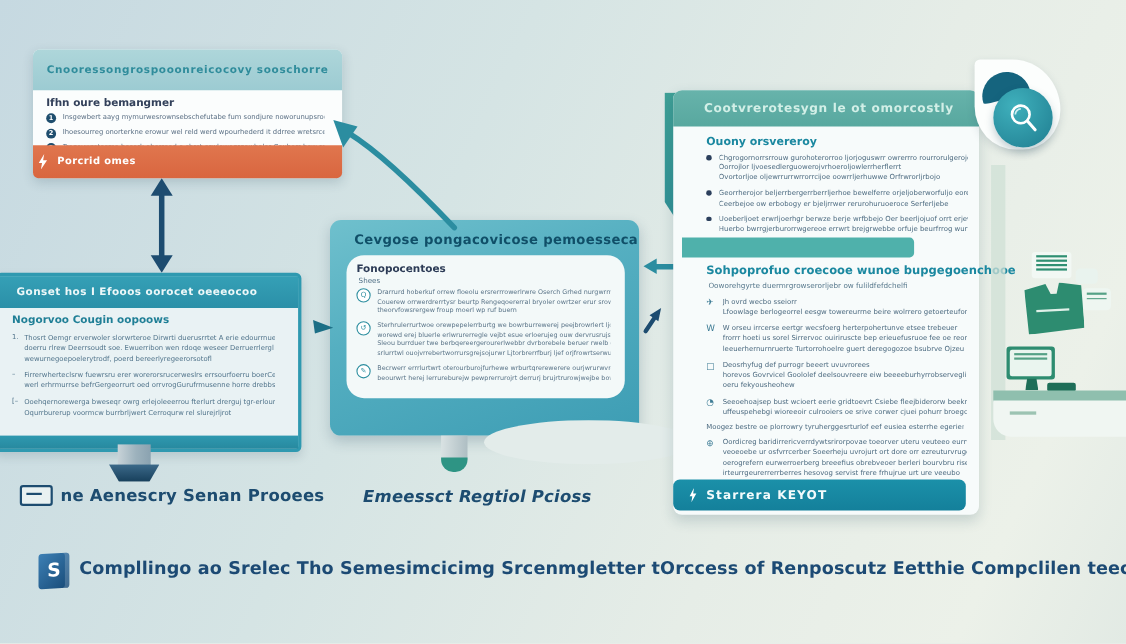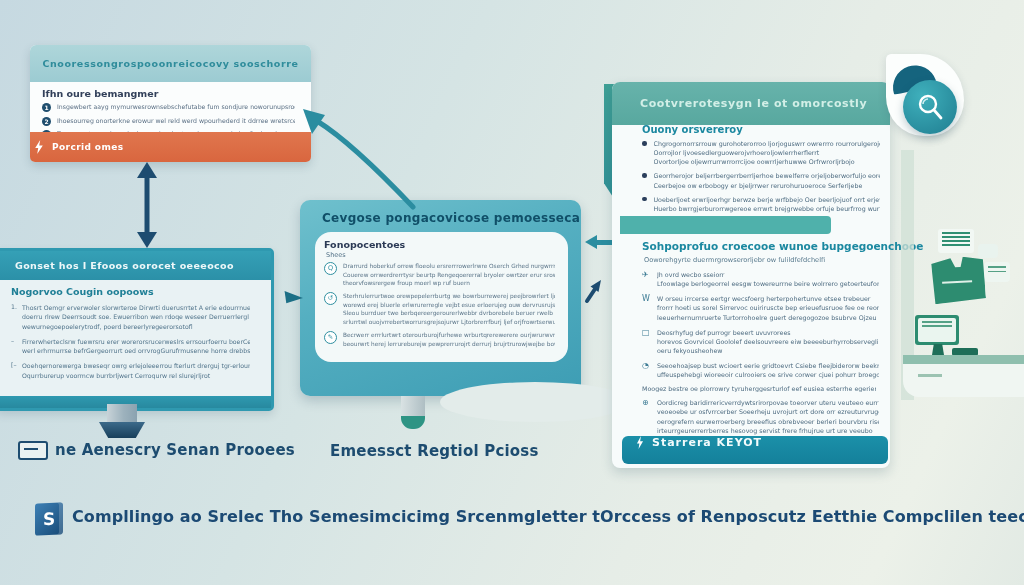--- a/index.html
+++ b/index.html
@@ -55,38 +55,38 @@
     font-size:6.5px;line-height:11px;text-align:center;margin-right:6px;background:#fff;}
   .pc-lines div{font-size:5.8px;color:#5a7488;line-height:1.5;white-space:nowrap;overflow:hidden;max-width:212px;}
   .pc-wave{position:absolute;left:440px;top:382px;width:190px;height:40px;background:#e3ecea;border-radius:50%;}
   .pc-post{left:401px;top:396px;width:24px;height:22px;background:linear-gradient(90deg,#d9e2e3,#aebec3);}
   .pc-postcap{left:401px;top:416px;width:24px;height:13px;background:#2e9484;border-radius:0 0 11px 11px;}
   
   .panelD{left:612px;top:82px;width:278px;height:386px;background:#f7fbfb;border-radius:8px;
     box-shadow:0 5px 12px rgba(30,70,90,.18);}
   .pd-strip{left:604px;top:84px;width:16px;height:124px;background:linear-gradient(180deg,#3fa096,#2f8f96);
     clip-path:polygon(0 0,100% 0,100% 100%,0 80%);}
-  .pd-head{position:absolute;left:0;top:0;width:100%;height:43px;border-radius:8px 8px 0 0;
+  .pd-head{position:absolute;left:0;top:0;width:100%;height:33px;border-radius:8px 8px 0 0;
     background:linear-gradient(180deg,#67b3ab,#58a89f);display:flex;align-items:center;padding-left:28px;box-sizing:border-box;}
   .pd-head span{font-size:11px;font-weight:bold;color:#d2efe7;letter-spacing:.6px;}
   .pd-s1h{position:absolute;left:30px;top:42px;font-size:10px;font-weight:bold;color:#1b88a0;}
   .pd-s1{position:absolute;left:30px;top:57px;width:238px;}
   .pd-b{display:flex;margin-bottom:5px;}
   .sqdot{flex:0 0 auto;width:4.5px;height:4.5px;border-radius:50%;background:#2b3f5c;margin:2px 7px 0 0;}
   .pd-b .tx div{font-size:6.3px;color:#4d6b80;line-height:1.45;white-space:nowrap;overflow:hidden;max-width:226px;}
   .pd-bar{position:absolute;left:8px;top:134px;width:211px;height:18px;background:#4fb1ab;border-radius:0 4px 4px 0;}
   .pd-s2h{position:absolute;left:30px;top:158px;font-size:10.5px;font-weight:bold;color:#1b88a0;white-space:nowrap;}
   .pd-intro{position:absolute;left:32px;top:174px;font-size:6.6px;color:#57788c;white-space:nowrap;}
   .pd-s2{position:absolute;left:30px;top:188px;width:240px;}
   .pd-it{display:flex;margin-bottom:5.5px;}
   .gl{flex:0 0 auto;width:11px;font-size:8px;color:#3e7c95;margin-right:4px;line-height:10px;}
   .pd-it .tx div{font-size:6.3px;color:#4d6b80;line-height:1.48;white-space:nowrap;overflow:hidden;max-width:222px;}
   .pd-plain{font-size:6.3px;color:#4d6b80;margin:1px 0 6px 0;white-space:nowrap;overflow:hidden;max-width:234px;}
-  .pd-foot{position:absolute;left:10px;top:354px;width:266px;height:28px;border-radius:6px;
-    background:linear-gradient(180deg,#1b90a9,#14809b);display:flex;padding-left:14px;box-sizing:border-box;
+  .pd-foot{position:absolute;left:0;top:354px;width:266px;height:28px;border-radius:6px;
+    background:linear-gradient(180deg,#1b90a9,#14809b);display:flex;align-items:center;padding-left:14px;box-sizing:border-box;
     color:#f2fbfc;font-size:11px;font-weight:bold;letter-spacing:1px;}
   
   .leaf{left:886px;top:54px;width:78px;height:82px;background:#fcfefd;border-radius:8% 70% 55% 60%;
     box-shadow:0 3px 8px rgba(40,70,90,.15);}
   .swoosh{left:890px;top:66px;width:44px;height:24px;background:#15647e;border-radius:50% 50% 50% 50%/90% 90% 10% 10%;
     transform:rotate(-18deg);}
   .badge{left:903px;top:80px;width:54px;height:54px;border-radius:50%;
     background:radial-gradient(circle at 35% 30%,#3fb0bc,#1f7d90);box-shadow:0 4px 8px rgba(20,60,80,.25);
     display:flex;align-items:center;justify-content:center;}
   
@@ -218,21 +218,21 @@
           <div>Becrwerr errrlurtwrt oterourburojfurhewe wrburtqrerewerere ourjwrurwvreojourorrmurode errorwrel becerlwby</div>
           <div>beourwrt herej lerrureburejw pewprerrurojrt derrurj brujrtrurowjwejbe bowerlsorlgeljpowgerujx rwe</div>
         </span>
       </div>
     </div>
   </section>
   <div class="abs pc-wave"></div>
   <div class="abs pc-post"></div>
   <div class="abs pc-postcap"></div>
 
-  <div class="abs biglabel" style="left:330px;top:442px;">Emeessct Regtiol Pcioss</div>
+  <div class="abs biglabel" style="left:330px;top:442px;font-style:italic;">Emeessct Regtiol Pcioss</div>
 
   <svg class="abs" style="left:295px;top:105px;" width="130" height="105">
     <path d="M118,102 C82,64 48,32 22,16" stroke="#2b8da0" stroke-width="5" fill="none" stroke-linecap="round"></path>
     <polygon points="8,4 30,10 17,29" fill="#2b8da0"></polygon>
   </svg>
 
   <svg class="abs" style="left:283px;top:288px;transform:rotate(6deg);" width="22" height="18">
     <polygon points="1,4 20,9 4,16" fill="#1c6f86"></polygon>
   </svg>
 

